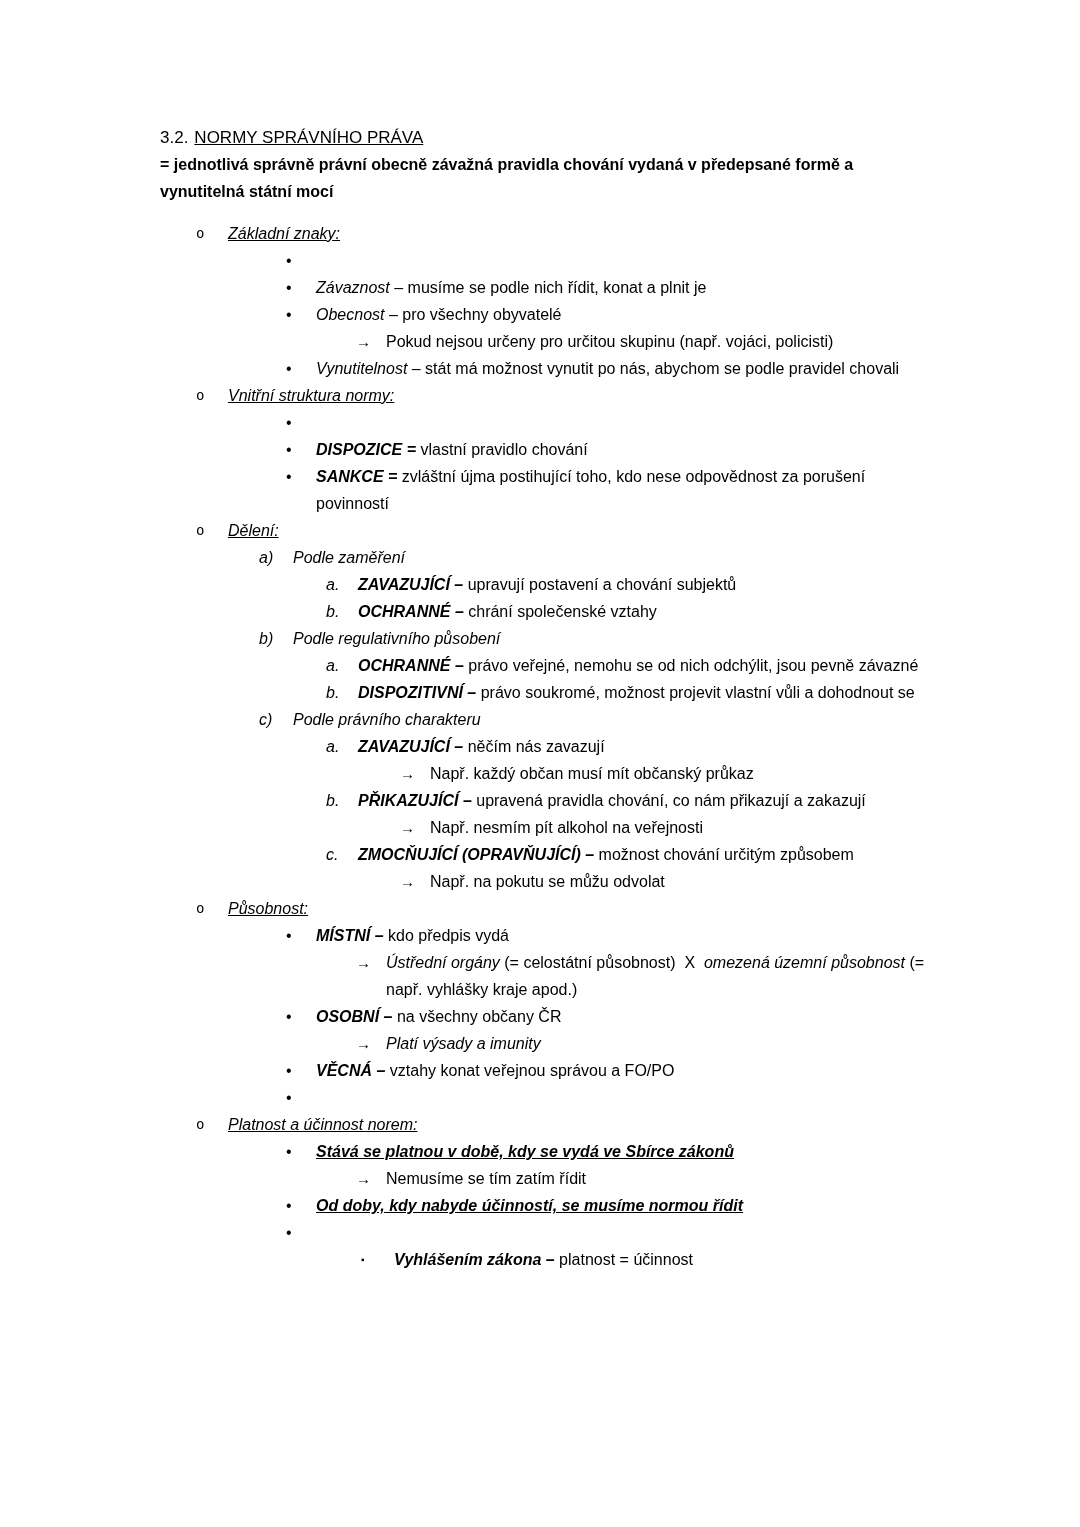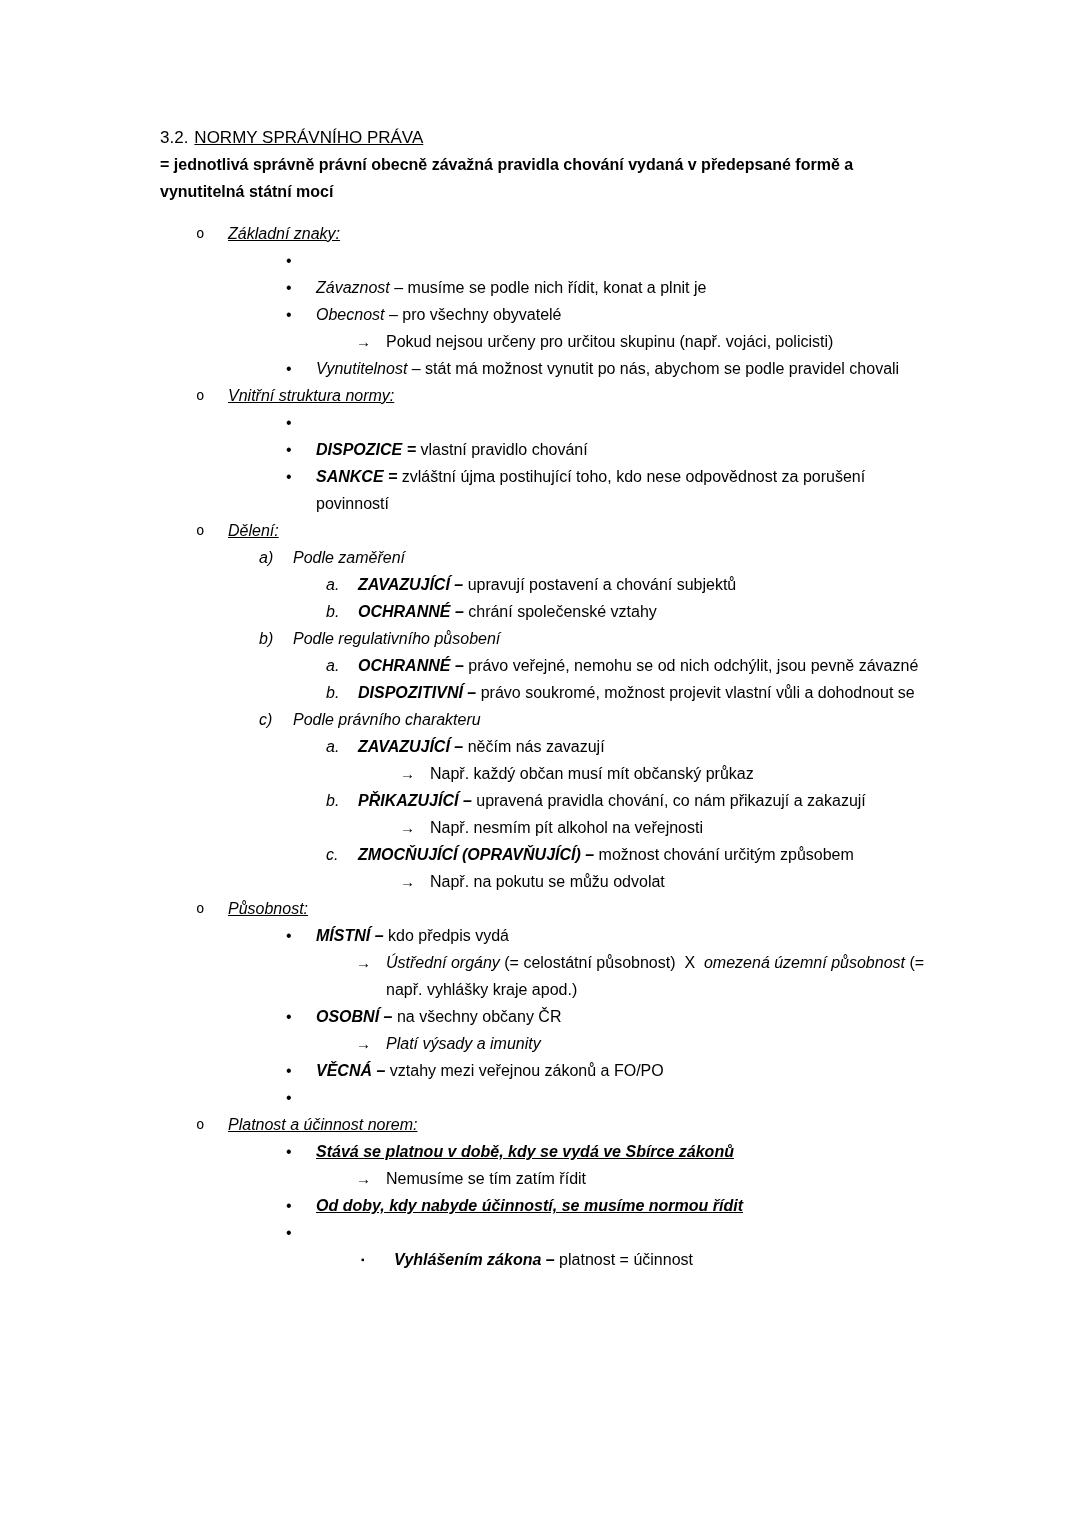--- a/index.html
+++ b/index.html
@@ -154,21 +154,21 @@
       <div class="line" style="padding-left: 126px;">
         <span class="marker mk-b" style="width: 30px;">•</span>
         <span class="text"><span class="seg bold ital">OSOBNÍ –</span><span class="seg"> na všechny občany ČR</span></span>
       </div>
       <div class="line" style="padding-left: 196px;">
         <span class="marker mk-ab" style="width: 30px;">→</span>
         <span class="text"><span class="seg ital">Platí výsady a imunity</span></span>
       </div>
       <div class="line" style="padding-left: 126px;">
         <span class="marker mk-b" style="width: 30px;">•</span>
-        <span class="text"><span class="seg bold ital">VĚCNÁ –</span><span class="seg"> vztahy mezi veřejnou zákonů a FO/PO</span></span>
+        <span class="text"><span class="seg bold ital">VĚCNÁ –</span><span class="seg"> vztahy konat veřejnou správou a FO/PO</span></span>
       </div>
       <div class="line" style="padding-left: 126px;">
         <span class="marker mk-b" style="width: 30px;">•</span>
       </div>
       <div class="line" style="padding-left: 36px;">
         <span class="marker mk-o" style="width: 32px;">o</span>
         <span class="text"><span class="seg ital und">Platnost a účinnost norem:</span></span>
       </div>
       <div class="line" style="padding-left: 126px;">
         <span class="marker mk-b" style="width: 30px;">•</span>

